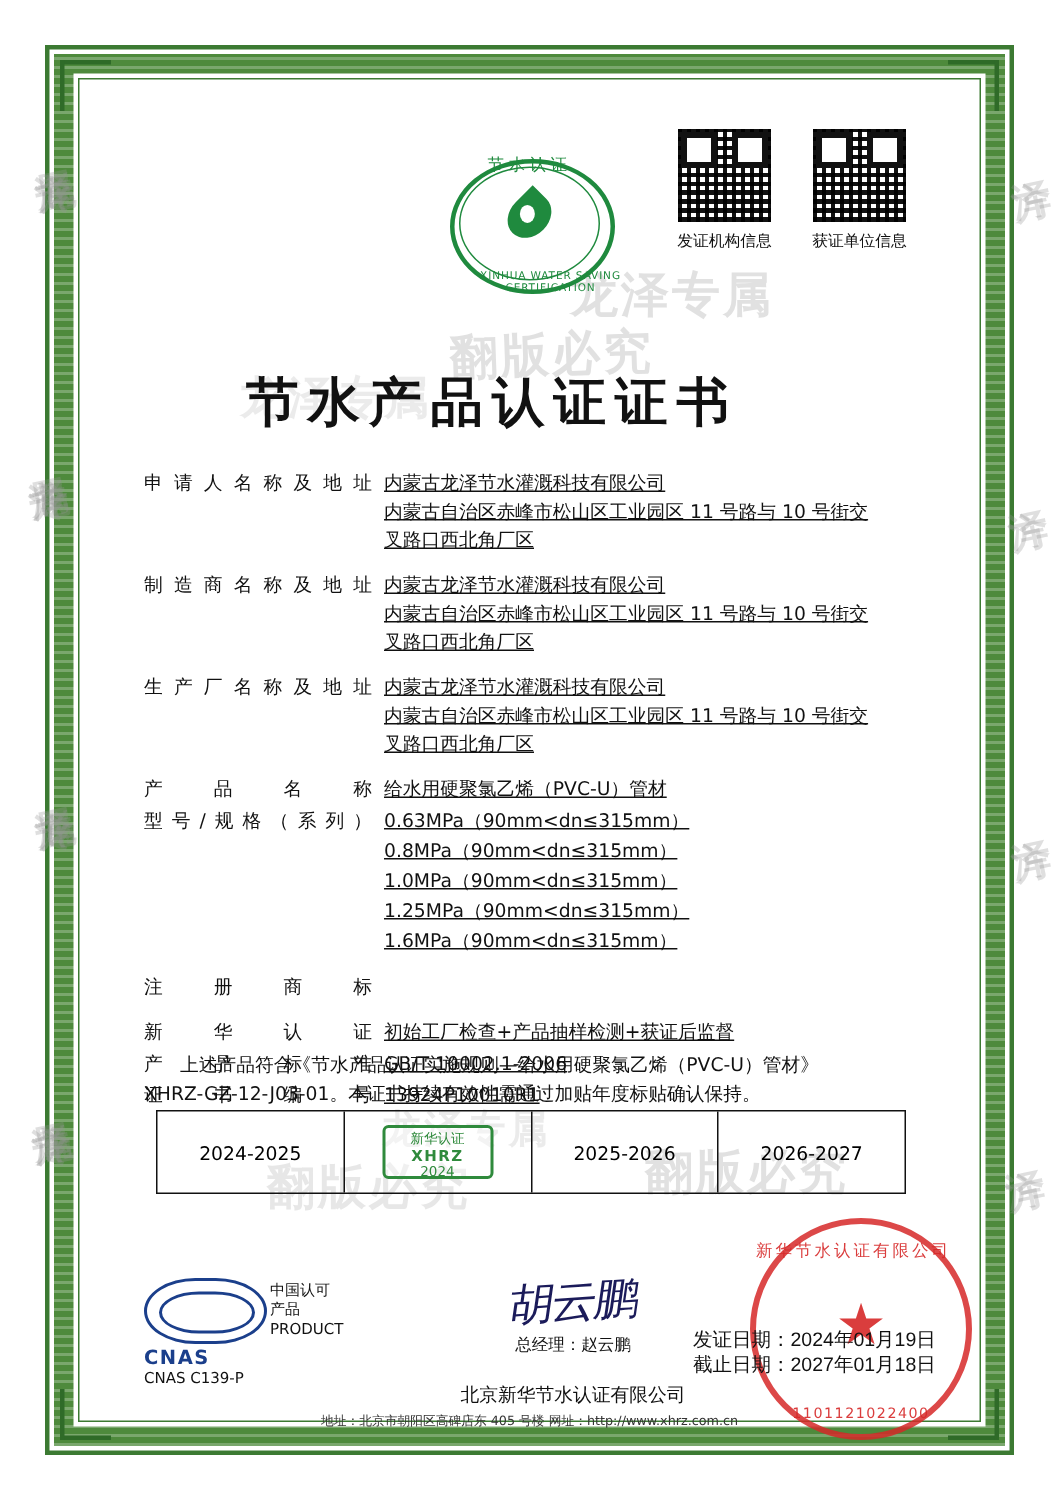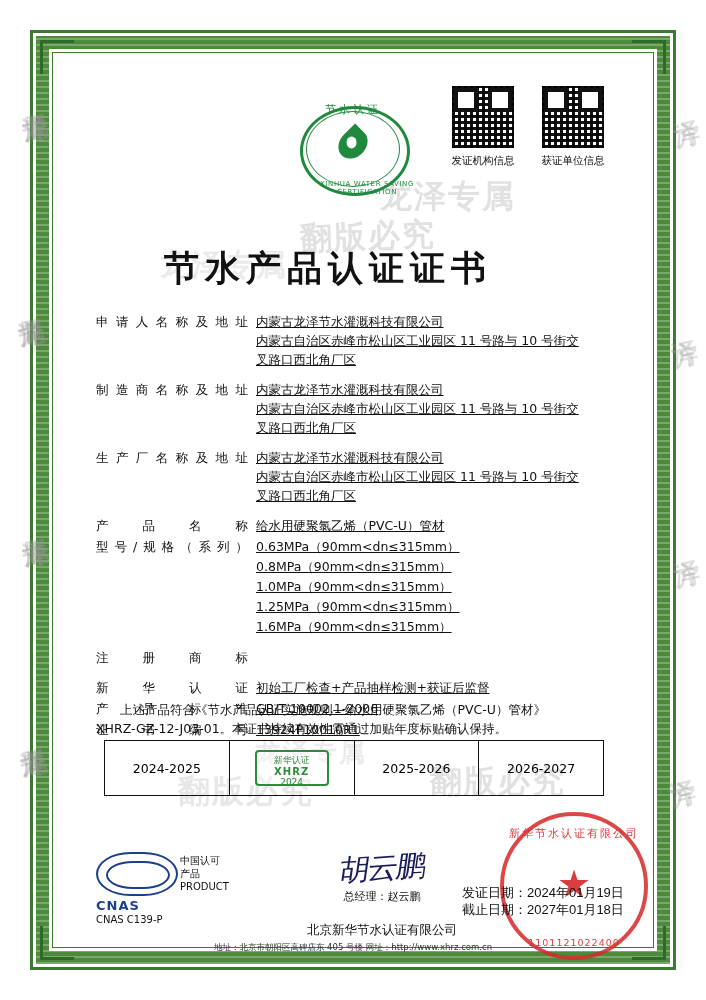--- a/index.html
+++ b/index.html
@@ -212,21 +212,21 @@
   .seal{
     position:absolute;left:500px;top:812px;width:140px;height:140px;
     border:4px solid rgba(214,40,40,.85);border-radius:50%;
     color:rgba(214,40,40,.9);
   }
   .seal-star{
     position:absolute;left:50%;top:50%;transform:translate(-50%,-55%);
     font-size:38px;color:rgba(214,40,40,.9);line-height:1;
   }
   .seal-top{
-    position:absolute;left:0;top:10px;width:140px;text-align:center;
+    position:absolute;left:0;top:10px;width:140px;text-align:left;
     font-size:11px;letter-spacing:2px;font-family:Liberation Serif, serif;
   }
   .seal-bot{
     position:absolute;left:0;bottom:8px;width:140px;text-align:center;
     font-size:9.5px;letter-spacing:1px;font-family:"DejaVu Sans", sans-serif;
   }
 
   
   .dates{
     position:absolute;left:462px;top:884px;font-size:13px;line-height:17px;color:#111;

